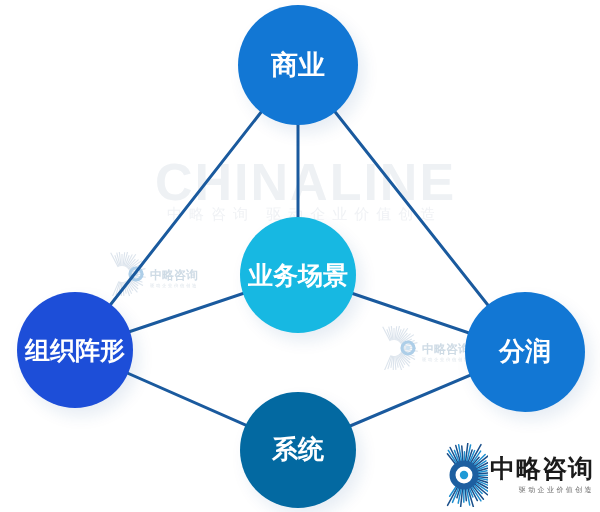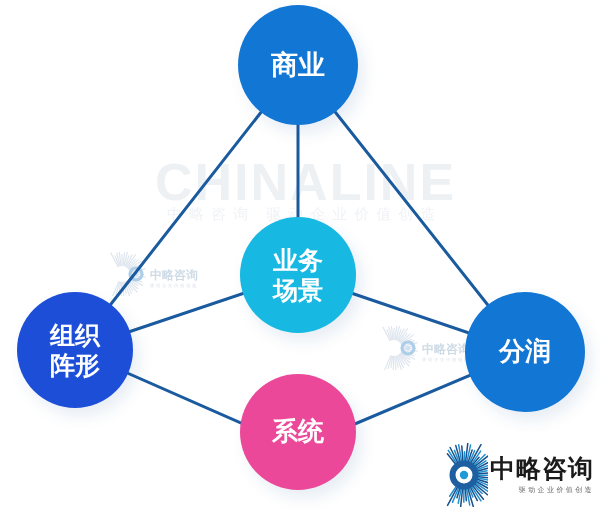--- a/index.html
+++ b/index.html
@@ -33,21 +33,21 @@
     color:#f0f2f5;
     white-space:nowrap;
   }
   .wm-logo{position:absolute;opacity:.5;}
 
   
   .node{
     position:absolute;
     border-radius:50%;
     display:flex;
-    flex-direction:column;
+    flex-direction:row;
     align-items:center;
     justify-content:center;
     color:#ffffff;
     font-weight:bold;
     line-height:1.22;
     text-align:center;
     box-shadow:6px 8px 16px rgba(20,80,150,0.10);
     font-family:"Liberation Sans","DejaVu Sans",sans-serif;
   }
   .node span{display:block;}
@@ -186,21 +186,21 @@
         <span>业务</span>
         <span>场景</span>
       </div>
       <div class="node" style="left: 17px; top: 292px; width: 116px; height: 116px; background: #1d4ed8; font-size: 25px;">
         <span>组织</span>
         <span>阵形</span>
       </div>
       <div class="node" style="left: 465px; top: 292px; width: 120px; height: 120px; background: rgb(18, 119, 212); font-size: 26px; gap: 30px;">
         <span>分润</span>
       </div>
-      <div class="node" style="left: 240px; top: 374px; width: 116px; height: 116px; background: #ec4899; font-size: 26px;">
+      <div class="node" style="left: 240px; top: 392px; width: 116px; height: 116px; background: #0369a1; font-size: 26px;">
         <span>系统</span>
       </div>
     </div>
 
   <div id="logo-layer" class="layer">
     <div id="brand" style="left: 424px; top: 443px;">
       <div id="brand-mark">
         <svg width="64" height="64" viewBox="0 0 64 64" aria-hidden="true">
           <g id="burst-rays">
               <line x1="32.00" y1="21.76" x2="23.38" y2="10.72" stroke="#1a4f8a" stroke-width="1.5" stroke-linecap="round"></line>

